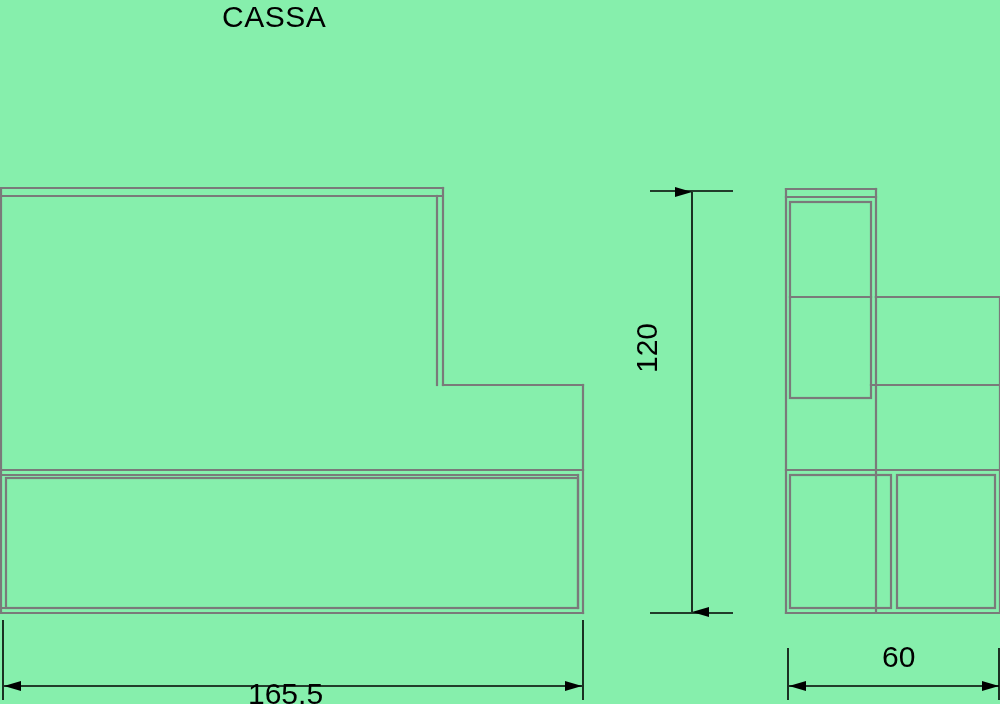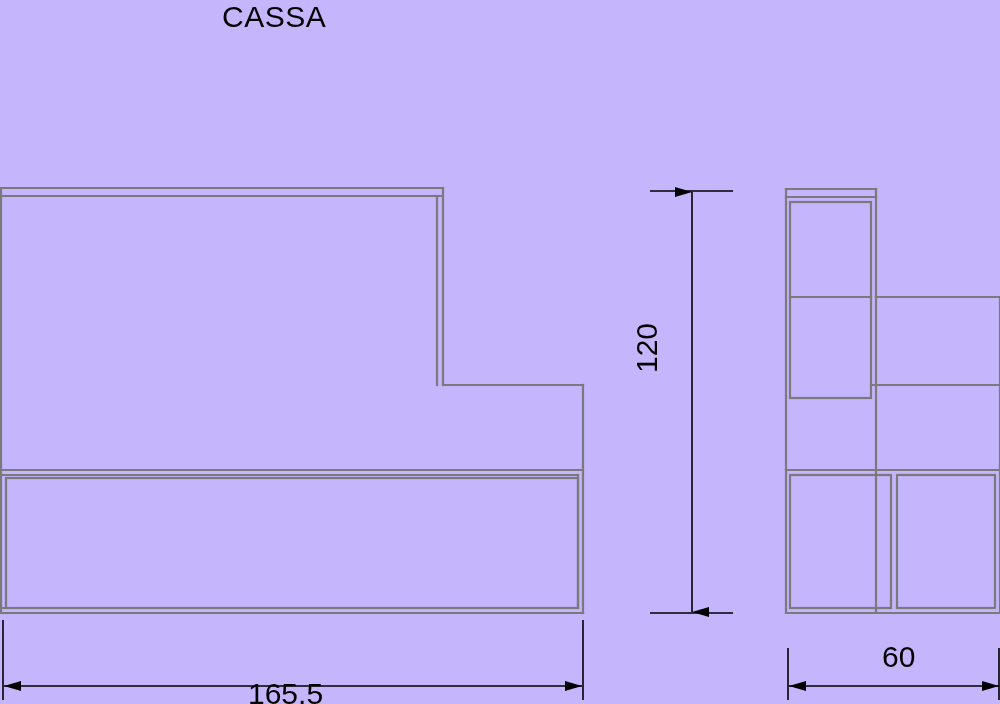--- a/index.html
+++ b/index.html
@@ -4,21 +4,21 @@
 <style>
   html, body {
     margin: 0;
     padding: 0;
     background: #ffffff;
   }
   #stage {
     position: relative;
     width: 1000px;
     height: 704px;
-    background: #c4b5fd;
+    background: #86efac;
     overflow: hidden;
     font-family: "Liberation Sans", sans-serif;
   }
   #drawing {
     position: absolute;
     left: 0;
     top: 0;
     width: 1000px;
     height: 704px;
   }

